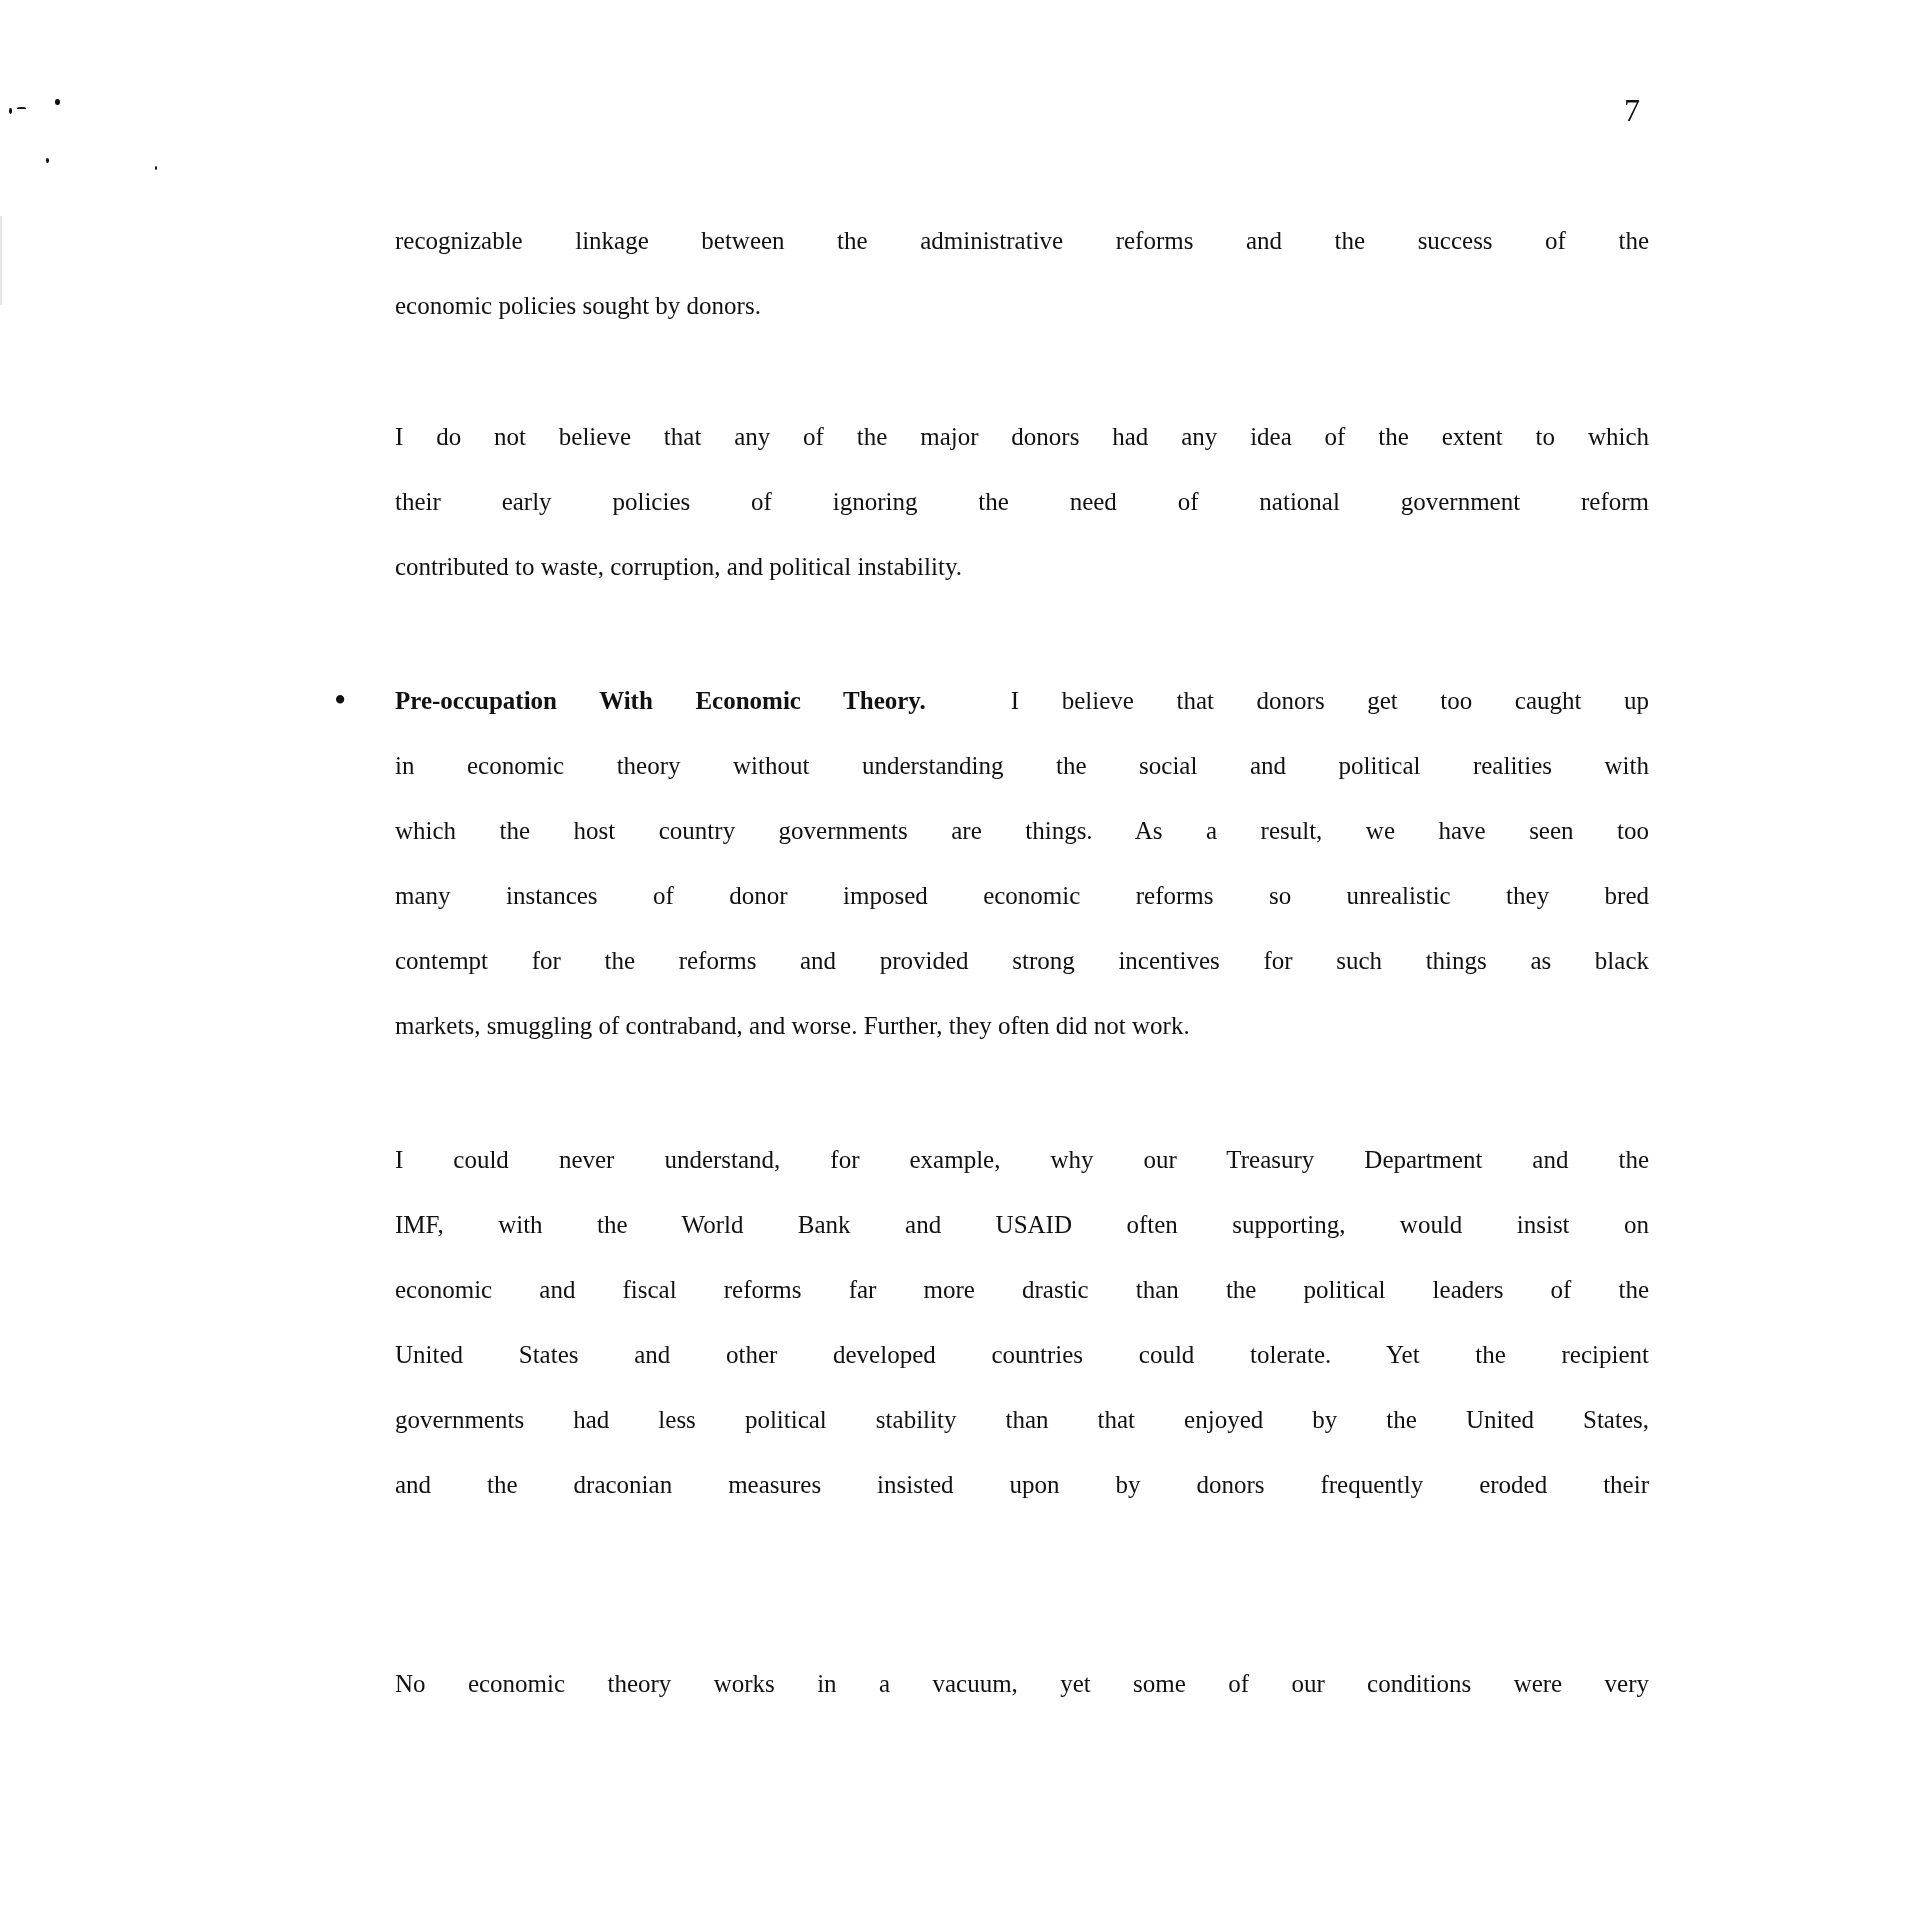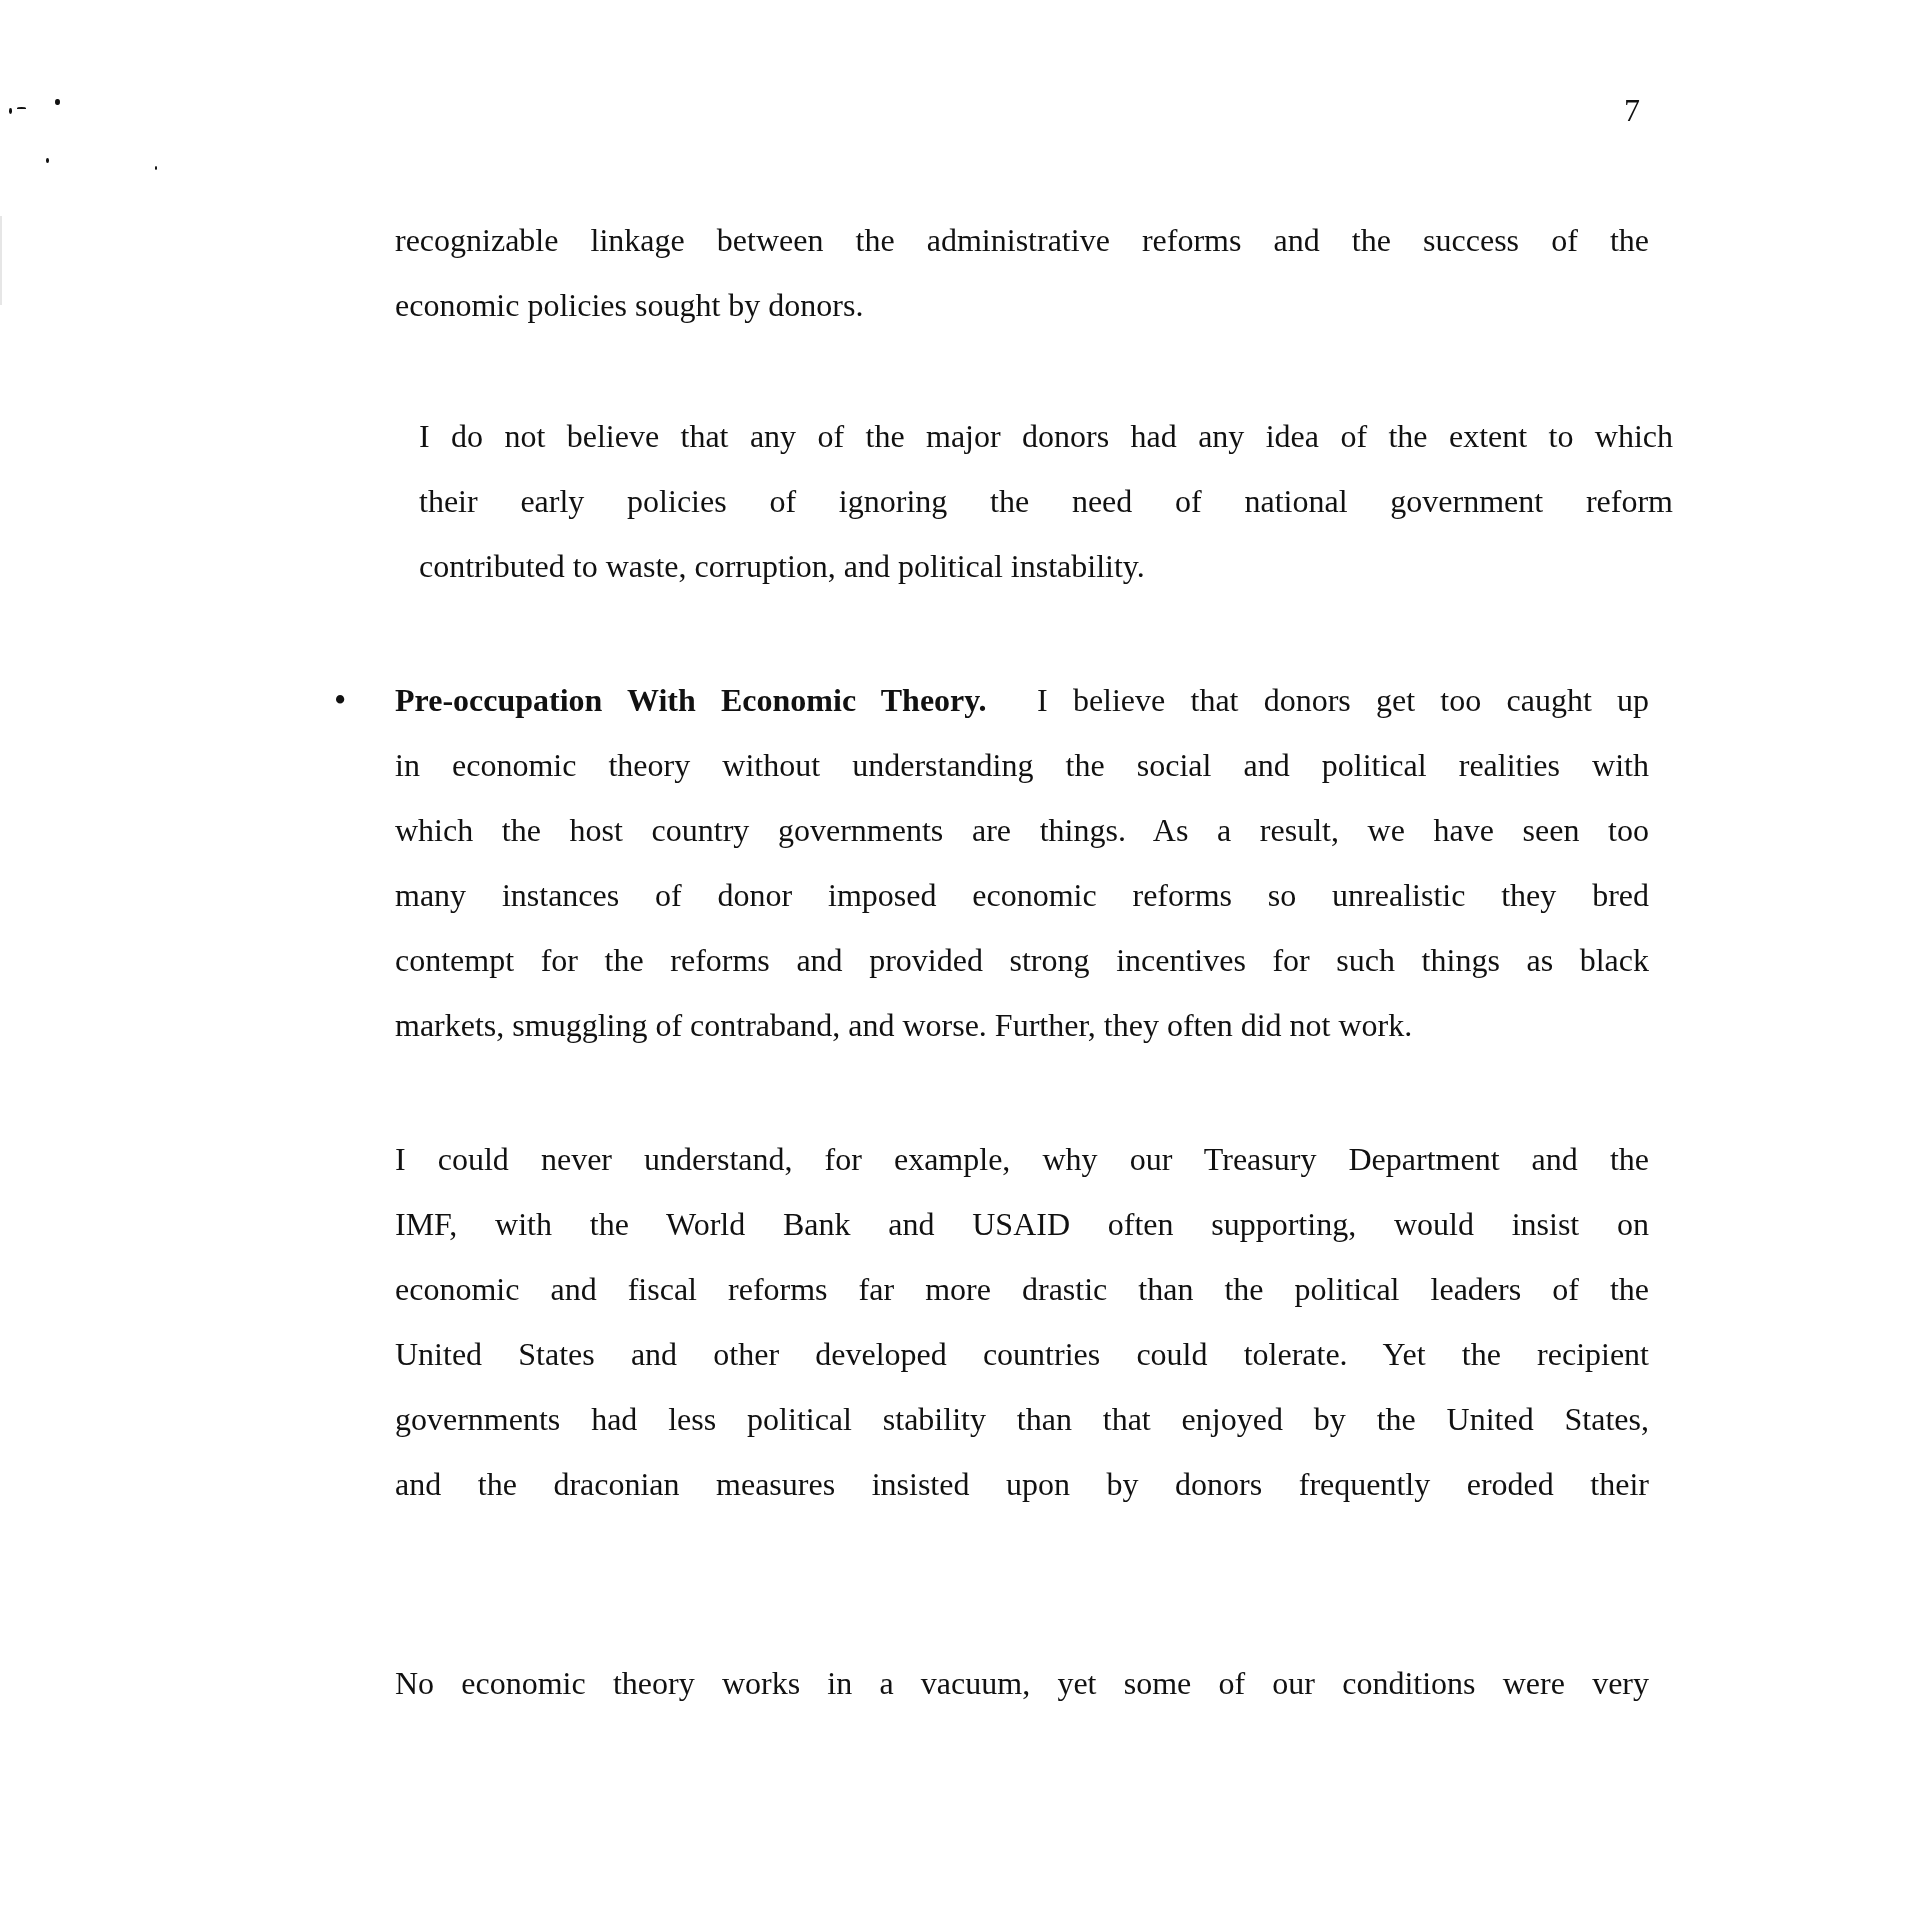--- a/index.html
+++ b/index.html
@@ -32,21 +32,21 @@
       left: 0;
       top: 216px;
       width: 1.5px;
       height: 89px;
       background: #e6e6e6;
     }
     .block {
       position: absolute;
       left: 395px;
       width: 1254px;
-      font-size: 32px;
+      font-size: 25px;
       line-height: 65px;
       font-family: Liberation Serif, serif;
     }
     .line {
       display: block;
       white-space: nowrap;
       text-align: justify;
       text-align-last: justify;
       height: 65px;
     }
@@ -73,21 +73,21 @@
 <span class="speck" style="left:46px;top:158px;width:3.1px;height:4.6px;"></span>
 <span class="speck" style="left:155px;top:166px;width:2.3px;height:3.9px;"></span>
 
 <div class="page-number">7</div>
 
 <div class="block" style="top:208px;">
   <span class="line">recognizable linkage between the administrative reforms and the success of the</span>
   <span class="line last">economic policies sought by donors.</span>
 </div>
 
-<div class="block" style="top:404px;margin-left:24px;">
+<div class="block" style="top:404px;">
   <span class="line">I do not believe that any of the major donors had any idea of the extent to which</span>
   <span class="line">their early policies of ignoring the need of national government reform</span>
   <span class="line last">contributed to waste, corruption, and political instability.</span>
 </div>
 
 <span class="bullet" style="top:668px;">•</span>
 <div class="block" style="top:668px;">
   <span class="line"><span class="bold">Pre-occupation With Economic Theory.</span>&nbsp; <span>I believe that donors get too caught up</span></span>
   <span class="line">in economic theory without understanding the social and political realities with</span>
   <span class="line">which the host country governments are things.  As a result, we have seen too</span>

